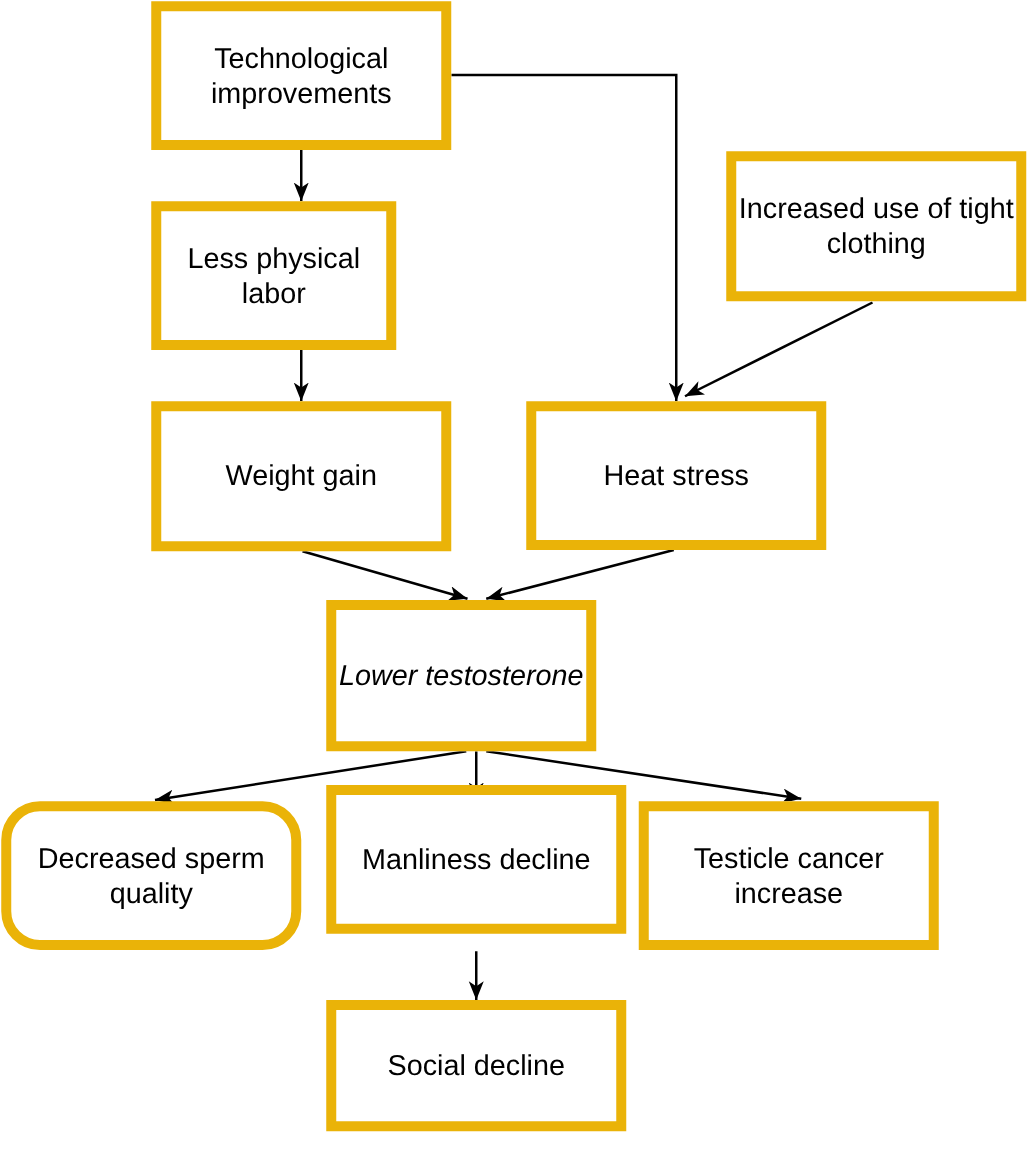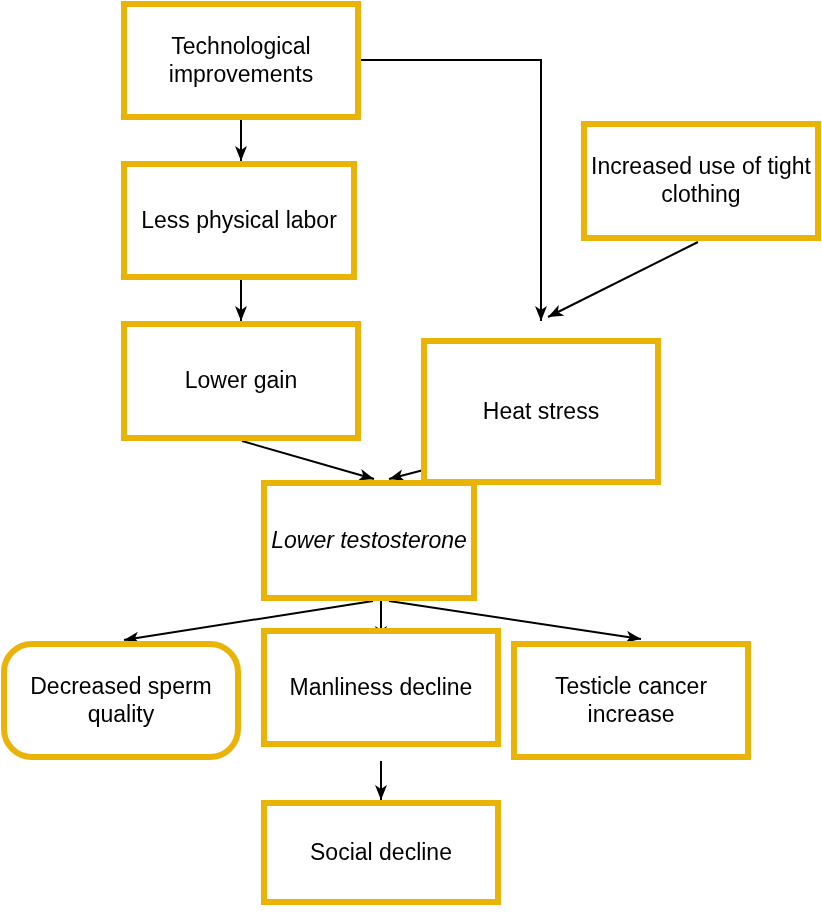--- a/index.html
+++ b/index.html
@@ -19,36 +19,36 @@
     position: absolute;
     left: 0;
     top: 0;
     width: 822px;
     height: 922px;
   }
   .node {
     position: absolute;
     box-sizing: border-box;
     background: #ffffff;
-    border: 6px solid #eab308;
+    border: 8px solid #eab308;
     color: #000000;
     font-size: 23px;
     line-height: 1.2;
     text-align: center;
     display: flex;
     align-items: center;
     justify-content: center;
     padding: 0 2px;
   }
   
   #node-tech      { left: 121px; top:   1px; width: 240px; height: 119px; }
-  #node-less      { left: 121px; top: 161px; width: 236px; height: 119px; }
+  #node-less      { left: 121px; top: 161px; width: 196px; height: 119px; }
   #node-weight    { left: 121px; top: 321px; width: 240px; height: 120px; }
   #node-clothing  { left: 581px; top: 121px; width: 240px; height: 120px; }
-  #node-heat      { left: 421px; top: 321px; width: 240px; height: 147px; margin-top: 17px; }
+  #node-heat      { left: 421px; top: 321px; width: 240px; height: 119px; }
   #node-lower     { left: 261px; top: 480px; width: 216px; height: 121px; font-style: italic; }
   #node-sperm     { left:   1px; top: 641px; width: 240px; height: 119px; border-radius: 31px; }
   #node-manliness { left: 261px; top: 628px; width: 240px; height: 119px; }
   #node-testicle  { left: 511px; top: 641px; width: 240px; height: 119px; }
   #node-social    { left: 261px; top: 800px; width: 240px; height: 105px; }
   .edge {
     stroke: #000000;
     stroke-width: 2;
     fill: none;
   }
@@ -79,21 +79,21 @@
   <div class="node" id="node-tech">
     <span>Technological improvements</span>
   </div>
   <div class="node" id="node-clothing">
     <span>Increased use of tight clothing</span>
   </div>
   <div class="node" id="node-less">
     <span>Less physical labor</span>
   </div>
   <div class="node" id="node-weight">
-    <span>Lower gain</span>
+    <span>Weight gain</span>
   </div>
   <div class="node" id="node-heat">
     <span>Heat stress</span>
   </div>
   <div class="node" id="node-lower">
     <span>Lower testosterone</span>
   </div>
   <div class="node" id="node-sperm">
     <span>Decreased sperm quality</span>
   </div>

